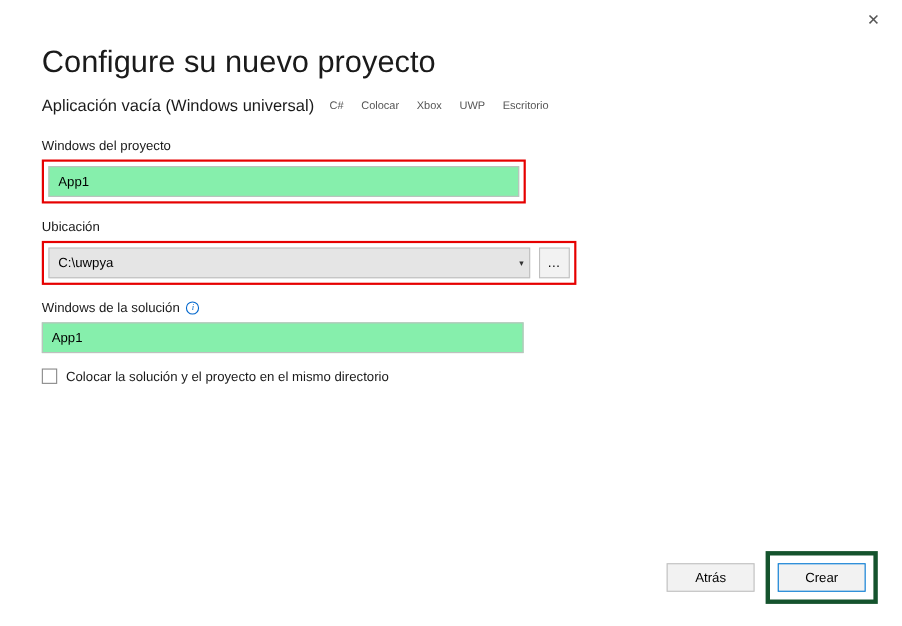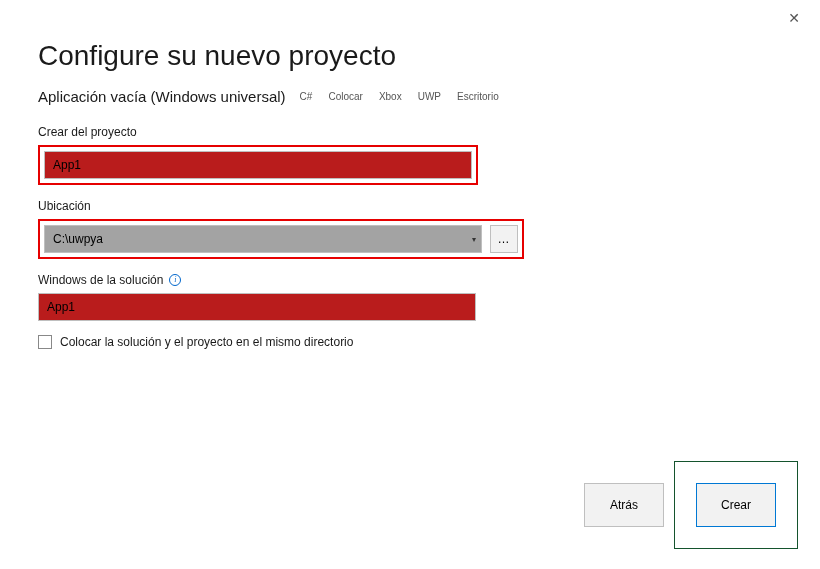--- a/index.html
+++ b/index.html
@@ -77,24 +77,24 @@
       font-family: Georgia, serif;
       line-height: 1;
     }
     .text-input {
       width: 438px;
       height: 28px;
       border: 1px solid #bfbfbf;
       padding: 0 8px;
       font-size: 12px;
       font-family: inherit;
-      background: #b91c1c;
+      background: #86efac;
     }
     .text-input.dropdown {
-      background: #a3a3a3;
+      background: #e5e5e5;
     }
     .highlight-box {
       border: 2px solid #e60000;
       padding: 4px;
       display: inline-block;
     }
     .highlight-box .text-input {
       width: 428px;
     }
     .combo-wrapper {
@@ -138,34 +138,34 @@
     .footer {
       position: absolute;
       bottom: 20px;
       right: 22px;
       display: flex;
       gap: 10px;
       align-items: center;
     }
     .btn {
       width: 80px;
-      height: 44px;
+      height: 26px;
       border: 1px solid #bfbfbf;
       background: #f2f2f2;
       font-size: 12px;
       cursor: pointer;
       font-family: inherit;
     }
     .btn.primary {
       border: 1px solid #0078d4;
       background: #f2f2f2;
     }
     .highlight-box-btn {
-      border: 1px solid #14532d;
-      padding: 21px;
+      border: 4px solid #14532d;
+      padding: 7px;
       display: inline-flex;
     }
     .location-highlight {
       border: 2px solid #e60000;
       padding: 4px;
       display: inline-flex;
       gap: 8px;
       align-items: center;
     }
   </style>
@@ -185,21 +185,21 @@
     <div class="tags">
       <span class="tag">C#</span>
       <span class="tag">Colocar</span>
       <span class="tag">Xbox</span>
       <span class="tag">UWP</span>
       <span class="tag">Escritorio</span>
     </div>
   </div>
 
   <div class="field-group">
-    <div class="field-label">Crear del proyecto</div>
+    <div class="field-label">Windows del proyecto</div>
     <div class="highlight-box">
       <input type="text" class="text-input" value="App1" style="">
     </div>
   </div>
 
   <div class="field-group">
     <div class="field-label">Ubicación</div>
     <div class="location-highlight">
       <div class="combo-wrapper">
         <input type="text" class="text-input dropdown" value="C:\uwpya" style="">

